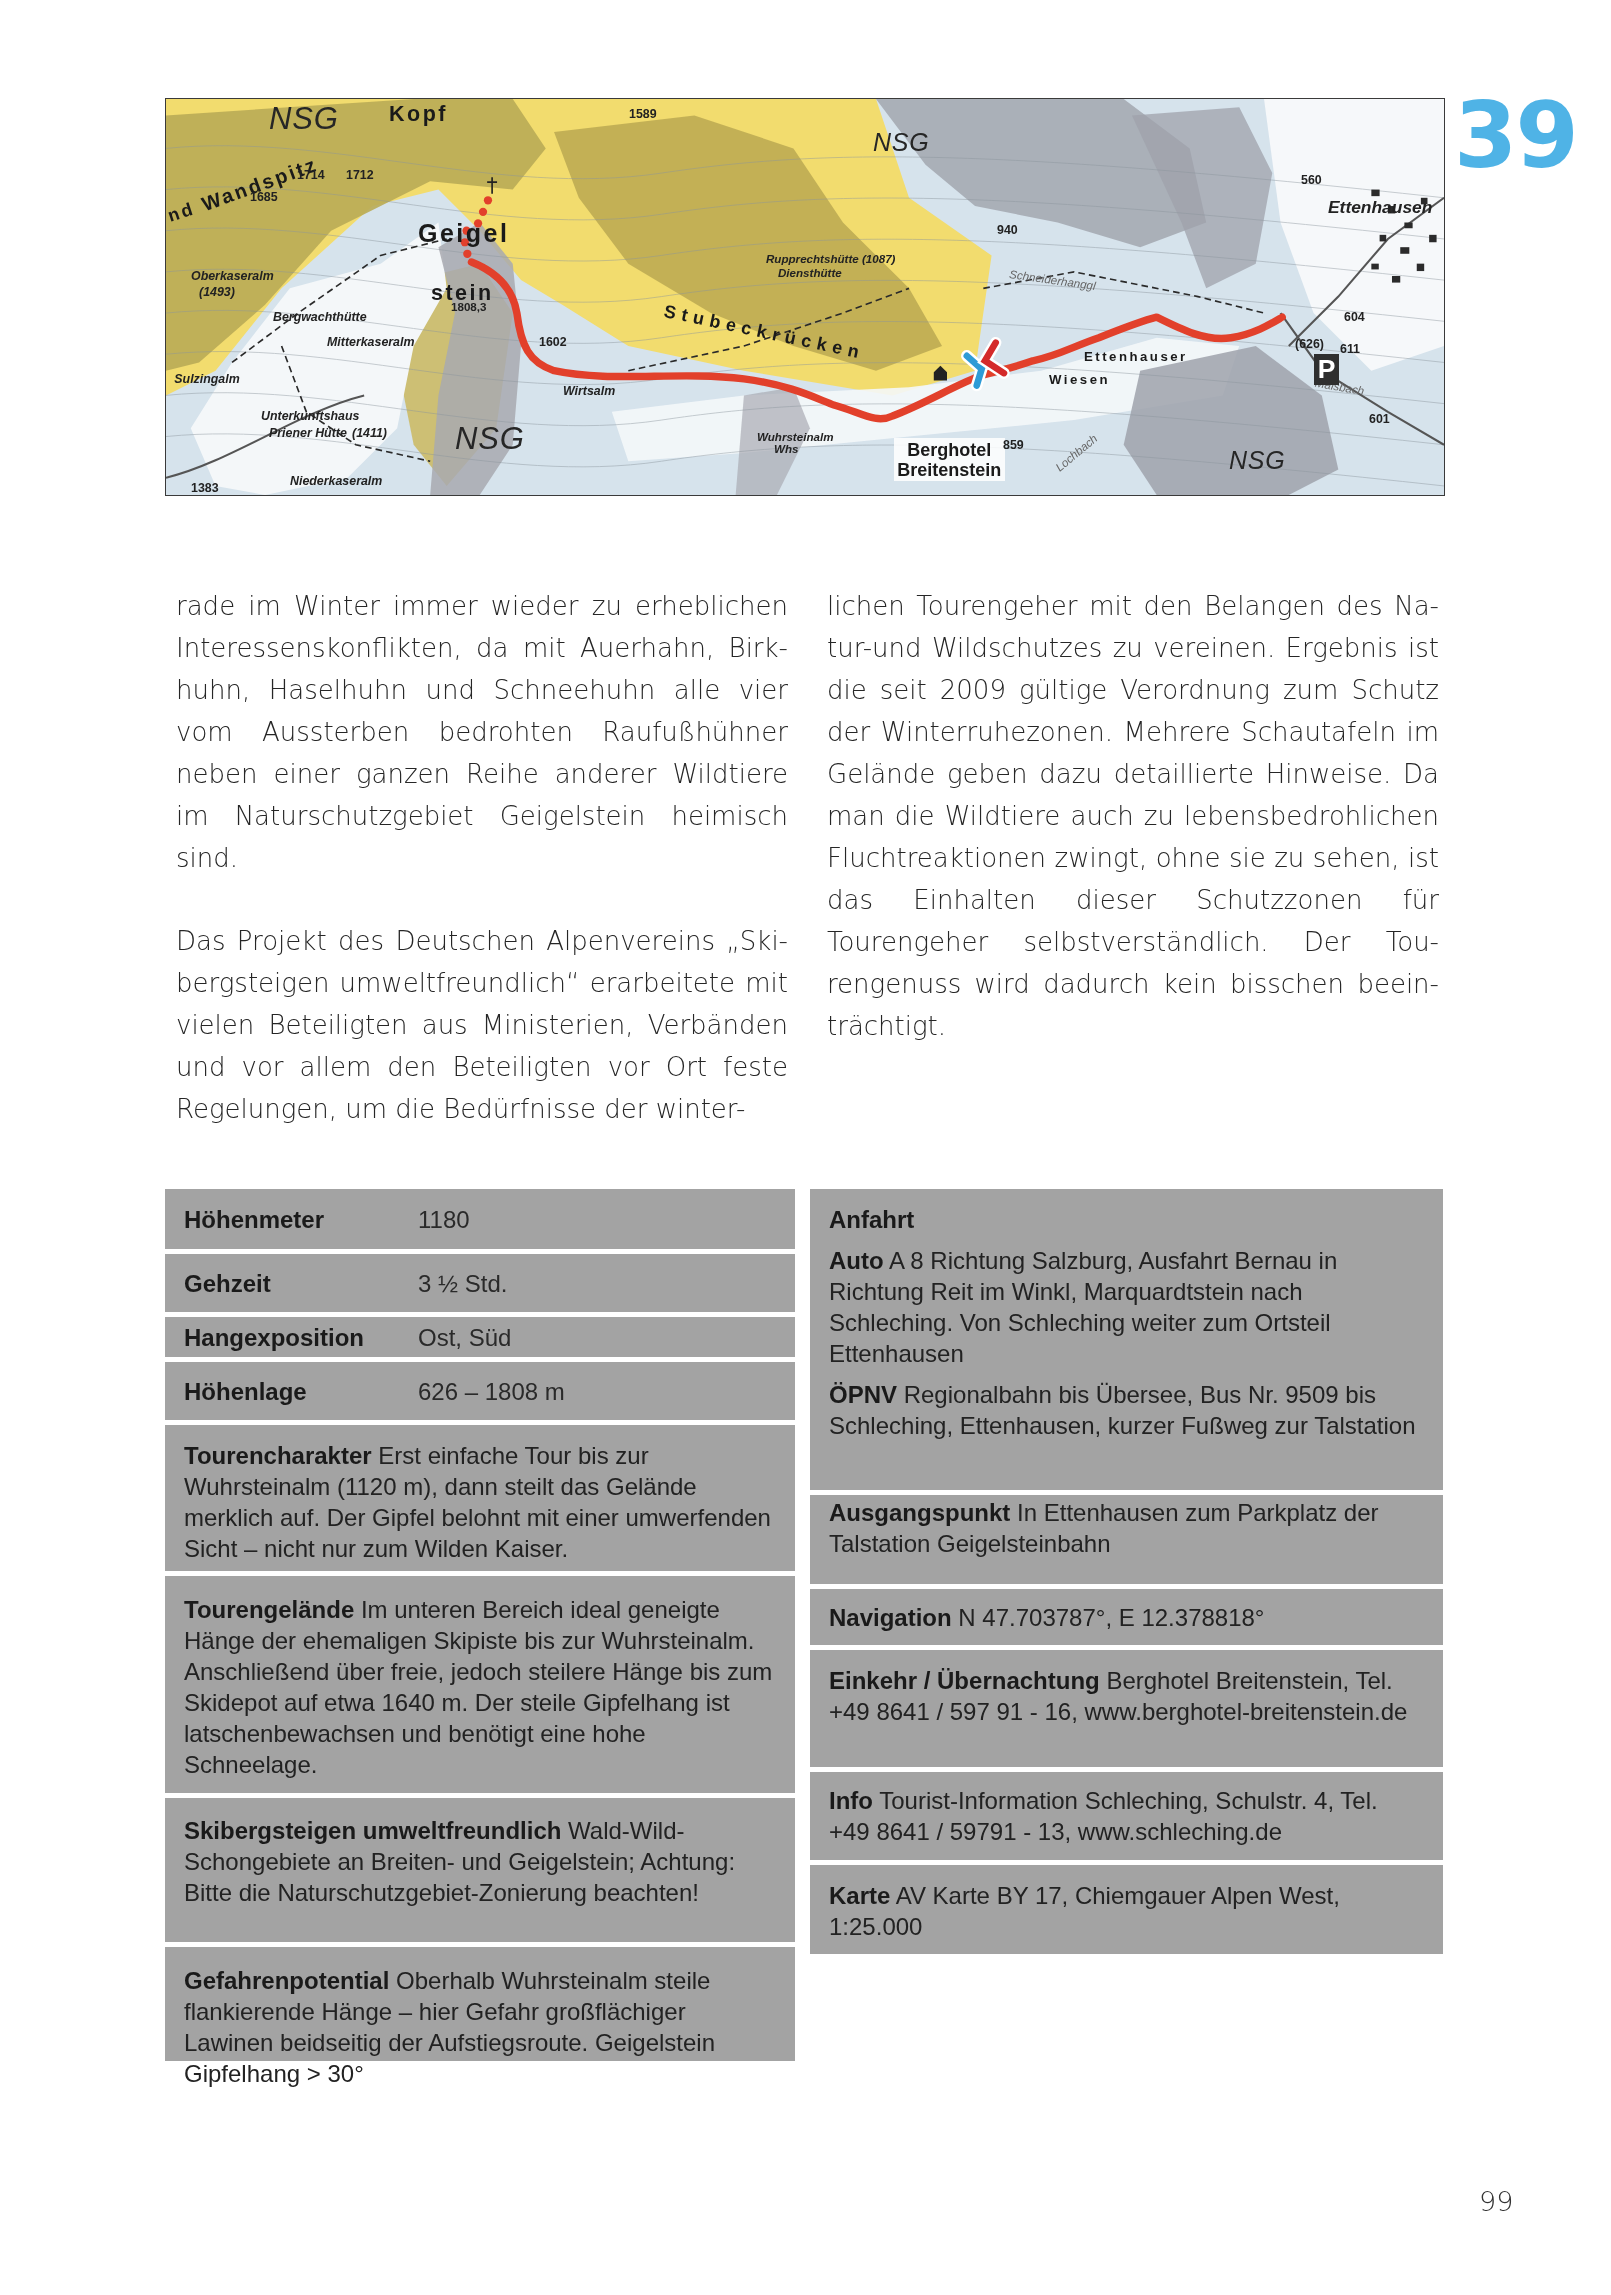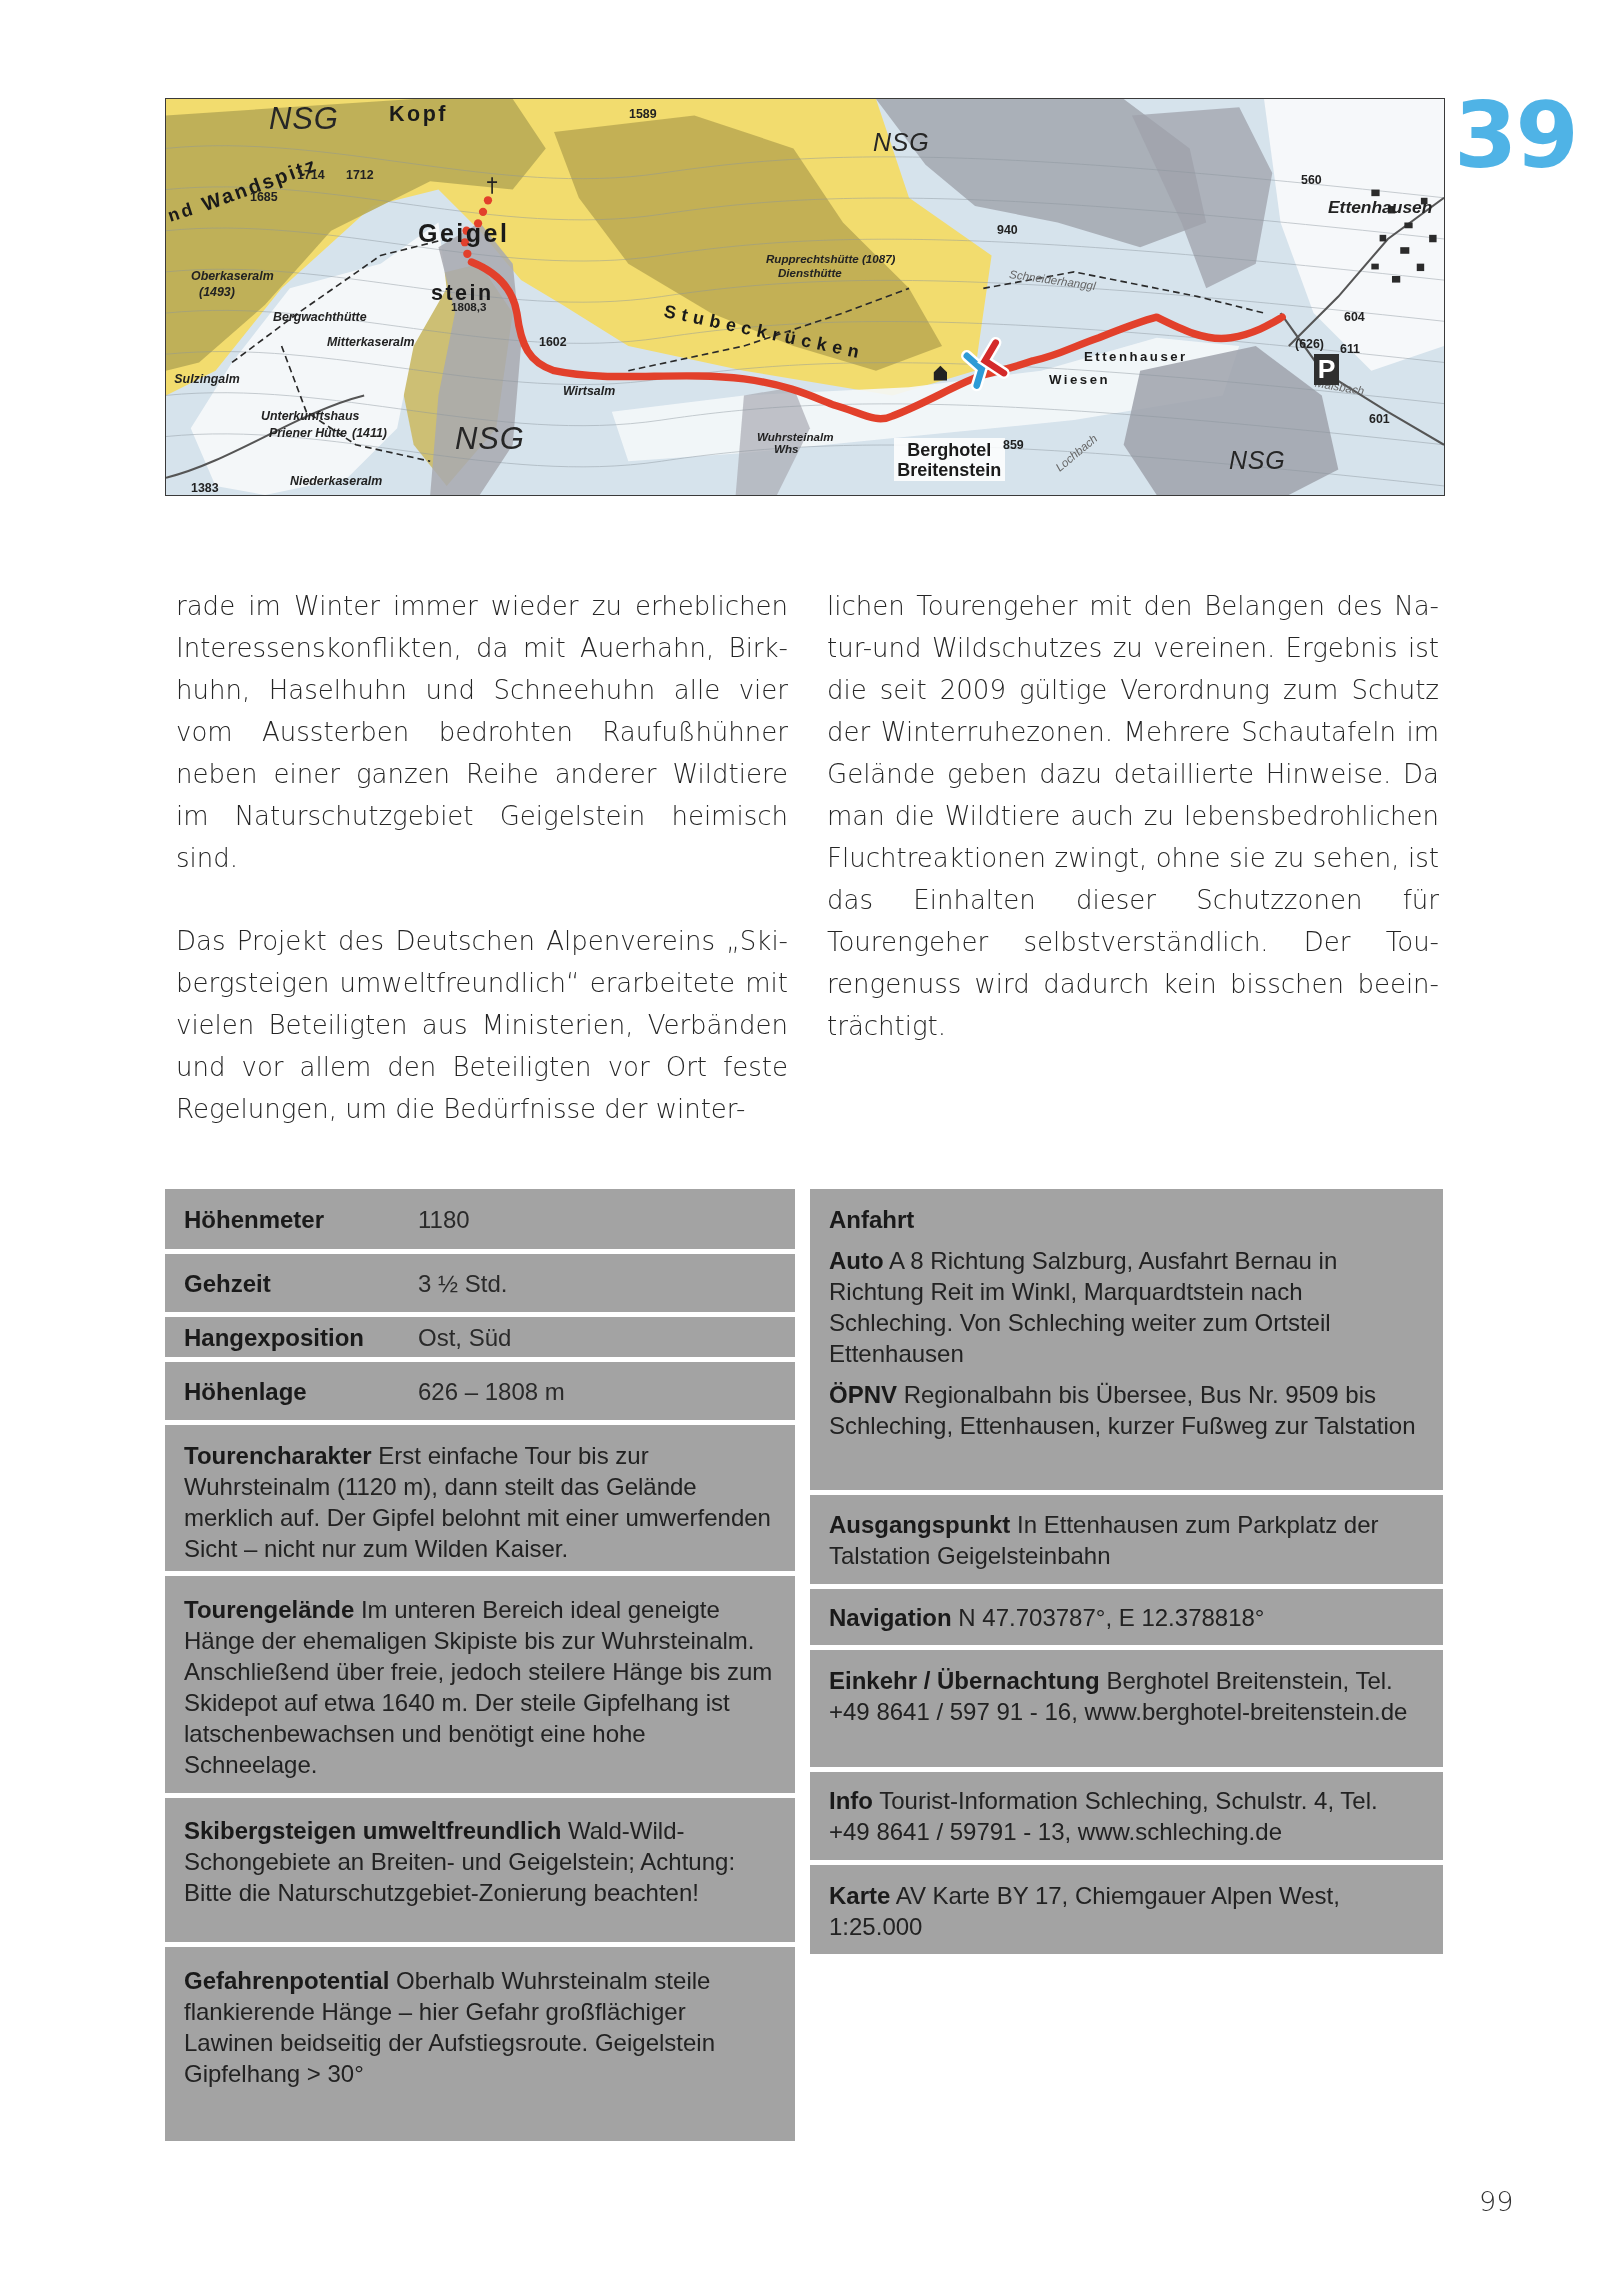--- a/index.html
+++ b/index.html
@@ -231,39 +231,39 @@
     <span>Erst einfache Tour bis zur Wuhrsteinalm (1120 m), dann steilt das Gelände merklich auf. Der Gipfel belohnt mit einer umwer­fenden Sicht – nicht nur zum Wilden Kaiser.</span>
   </div>
   <div class="row" style="height:217px; padding-top:18px;">
     <b>Tourengelände</b>
     <span>Im unteren Bereich ideal ge­neigte Hänge der ehemaligen Skipiste bis zur Wuhrsteinalm. Anschließend über freie, jedoch steilere Hänge bis zum Skidepot auf etwa 1640 m. Der steile Gipfelhang ist latschenbewachsen und benötigt eine hohe Schneelage.</span>
   </div>
   <div class="row" style="height:144px; padding-top:16.5px;">
     <b>Skibergsteigen umweltfreundlich</b>
     <span>Wald-Wild-Schongebiete an Breiten- und Geigelstein; Achtung: Bitte die Naturschutzgebiet-Zonierung beachten!</span>
   </div>
-  <div class="row" style="height:194px; padding-top:18px;">
+  <div class="row" style="height:114px; padding-top:18px;">
     <b>Gefahrenpotential</b>
     <span>Oberhalb Wuhrsteinalm steile flankierende Hänge – hier Gefahr großflächiger Lawinen beidseitig der Aufstiegsroute. Geigelstein Gipfelhang &gt; 30°</span>
   </div>
 </div>
 
 <div class="panel panel-right">
   <div class="row" style="height:301px; padding-top:15px;">
     <div><b>Anfahrt</b></div>
     <div class="sub">
       <b>Auto</b>
       <span>A 8 Richtung Salzburg, Ausfahrt Bernau in Richtung Reit im Winkl, Marquardtstein nach Schleching. Von Schleching weiter zum Ortsteil Ettenhausen</span>
     </div>
     <div class="sub">
       <b>ÖPNV</b>
       <span>Regionalbahn bis Übersee, Bus Nr. 9509 bis Schleching, Ettenhausen, kurzer Fußweg zur Talstation</span>
     </div>
   </div>
-  <div class="row" style="height:89px; padding-top:14px;">
+  <div class="row" style="height:89px; padding-top:2px;">
     <b>Ausgangspunkt</b>
     <span>In Ettenhausen zum Parkplatz der Talstation Geigelsteinbahn</span>
   </div>
   <div class="row" style="height:56px; padding-top:13.2px;">
     <b>Navigation</b>
     <span>N 47.703787°, E 12.378818°</span>
   </div>
   <div class="row" style="height:117px; padding-top:15px;">
     <b>Einkehr / Übernachtung</b>
     <span>Berghotel Breitenstein, Tel. +49 8641 / 597 91 - 16, www.berghotel-breitenstein.de</span>

